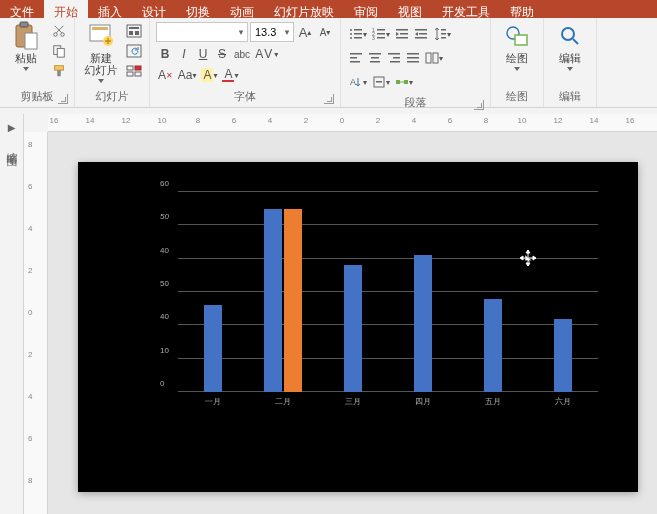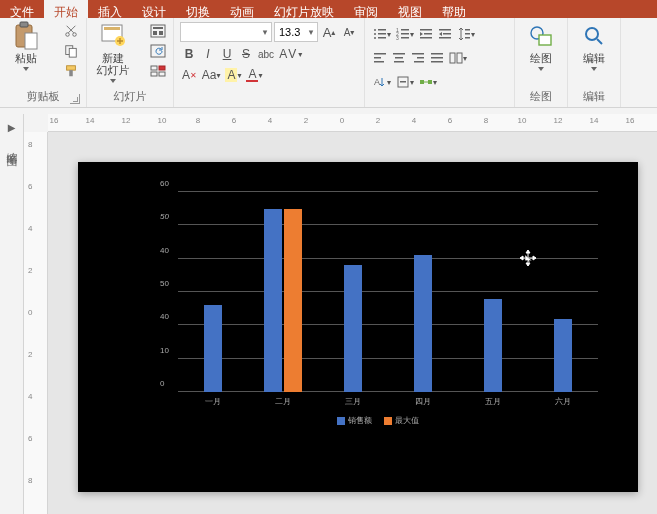--- a/index.html
+++ b/index.html
@@ -10,21 +10,21 @@
   .tabbar .tab { padding: 4px 10px; font-size: 12px; cursor: pointer; }
   .tabbar .tab.active { background: #f3f3f3; color: #b7472a; }
   .tabbar .spacer { flex: 1; }
   .tabbar .tell { display: flex; align-items: center; gap: 4px; padding: 0 10px; }
   .tabbar .share { padding: 4px 10px; display: flex; align-items: center; gap: 4px; }
   .bulb { width: 12px; height: 12px; }
 
   
   .ribbon { display: flex; height: 90px; background: #f3f3f3; border-bottom: 1px solid #d4d4d4; }
   .group { display: flex; flex-direction: column; justify-content: space-between; border-right: 1px solid #e1e1e1; padding: 2px 4px 0 4px; }
-  .group-body { display: flex; align-items: flex-start; gap: 16px; padding: 2px 2px; flex: 1; }
+  .group-body { display: flex; align-items: flex-start; gap: 4px; padding: 2px 2px; flex: 1; }
   .group-label { text-align: center; font-size: 11px; color: #666; padding: 2px 0 3px 0; position: relative; }
   .group-label .launcher { position: absolute; right: 2px; bottom: 3px; width: 10px; height: 10px; border: 1px solid #999; border-top: none; border-left: none; }
   .group-label .launcher:after { content: ""; position: absolute; right: 1px; bottom: 1px; width: 4px; height: 4px; border-right: 1px solid #999; border-bottom: 1px solid #999; }
 
   .bigbtn { display: flex; flex-direction: column; align-items: center; width: 40px; gap: 2px; cursor: pointer; }
   .bigbtn .ico { width: 28px; height: 28px; display: flex; align-items: center; justify-content: center; }
   .bigbtn .lbl { font-size: 11px; color: #444; text-align: center; line-height: 12px; }
   .dd-caret { width: 0; height: 0; border-left: 3px solid transparent; border-right: 3px solid transparent; border-top: 4px solid #666; margin-top: 1px; }
 
   .minicol { display: flex; flex-direction: column; gap: 2px; }
@@ -86,20 +86,21 @@
 <div class="tabbar">
   <div class="tab">文件</div>
   <div class="tab active">开始</div>
   <div class="tab">插入</div>
   <div class="tab">设计</div>
   <div class="tab">切换</div>
   <div class="tab">动画</div>
   <div class="tab">幻灯片放映</div>
   <div class="tab">审阅</div>
   <div class="tab">视图</div>
+  <div class="tab">开发工具</div>
   <div class="tab">帮助</div>
   <div class="spacer"></div>
 </div>
 
 <div class="ribbon">
 
   <div class="group">
     <div class="group-body">
       <div class="bigbtn">
         <div class="ico">
@@ -234,20 +235,21 @@
         <div class="fbtn">
             <span class="fill-a">A</span>
             <span style="font-size:8px">▾</span>
           </div>
         <div class="fbtn">
             <span class="underline-a">A</span>
             <span style="font-size:8px">▾</span>
           </div>
       </div>
     </div>
+    <div class="group-label"><span>字体</span><span class="launcher"></span></div>
   </div>
 
   <div class="group" style="min-width:150px">
     <div class="group-body" style="flex-direction:column; gap:3px;">
       <div class="btnrow">
         <div class="fbtn para-btn">
             <svg viewBox="0 0 14 14">
               <circle cx="2" cy="3" r="1" fill="#666"></circle>
               <rect x="5" y="2" width="8" height="1.5" fill="#666"></rect>
               <circle cx="2" cy="7" r="1" fill="#666"></circle>
@@ -349,20 +351,21 @@
         <div class="fbtn para-btn">
             <svg viewBox="0 0 14 14">
               <rect x="1" y="5" width="4" height="4" fill="#70ad47"></rect>
               <rect x="9" y="5" width="4" height="4" fill="#70ad47"></rect>
               <path d="M5 7h4" stroke="#70ad47"></path>
             </svg>
             <span style="font-size:8px">▾</span>
           </div>
       </div>
     </div>
+    <div class="group-label"><span>段落</span><span class="launcher"></span></div>
   </div>
 
   <div class="group">
     <div class="group-body">
       <div class="bigbtn">
         <div class="ico">
           <svg width="26" height="26" viewBox="0 0 26 26">
               <circle cx="9" cy="10" r="6" fill="none" stroke="#2e75b6" stroke-width="1.4"></circle>
               <rect x="11" y="12" width="12" height="10" fill="#fff" stroke="#70ad47" stroke-width="1.4"></rect>
             </svg>
@@ -473,24 +476,20 @@
           </div>
         </div>
       <div class="xaxis" id="xaxis">
           <div class="xlab">一月</div>
           <div class="xlab">二月</div>
           <div class="xlab">三月</div>
           <div class="xlab">四月</div>
           <div class="xlab">五月</div>
           <div class="xlab">六月</div>
         </div>
-      <div class="legend" id="legend">
-          <span><span class="sw" style="background:#4472c4"></span>销售额</span>
-          <span><span class="sw" style="background:#ed7d31"></span>最大值</span>
-        </div>
 
       <svg class="cursor-move" viewBox="0 0 16 16">
         <path d="M8 0l2 3H6zM8 16l2-3H6zM0 8l3-2v4zM16 8l-3-2v4zM8 3v10M3 8h10" stroke="#fff" stroke-width="1" fill="#fff"></path>
         <path d="M2 2l12 10-5 0 2 4-2 0-2-4-5 0z" fill="#fff" stroke="#000" stroke-width="0.5" transform="translate(4,4) scale(.55)"></path>
       </svg>
     </div>
   </div>
 </div>
 
 </body></html>

